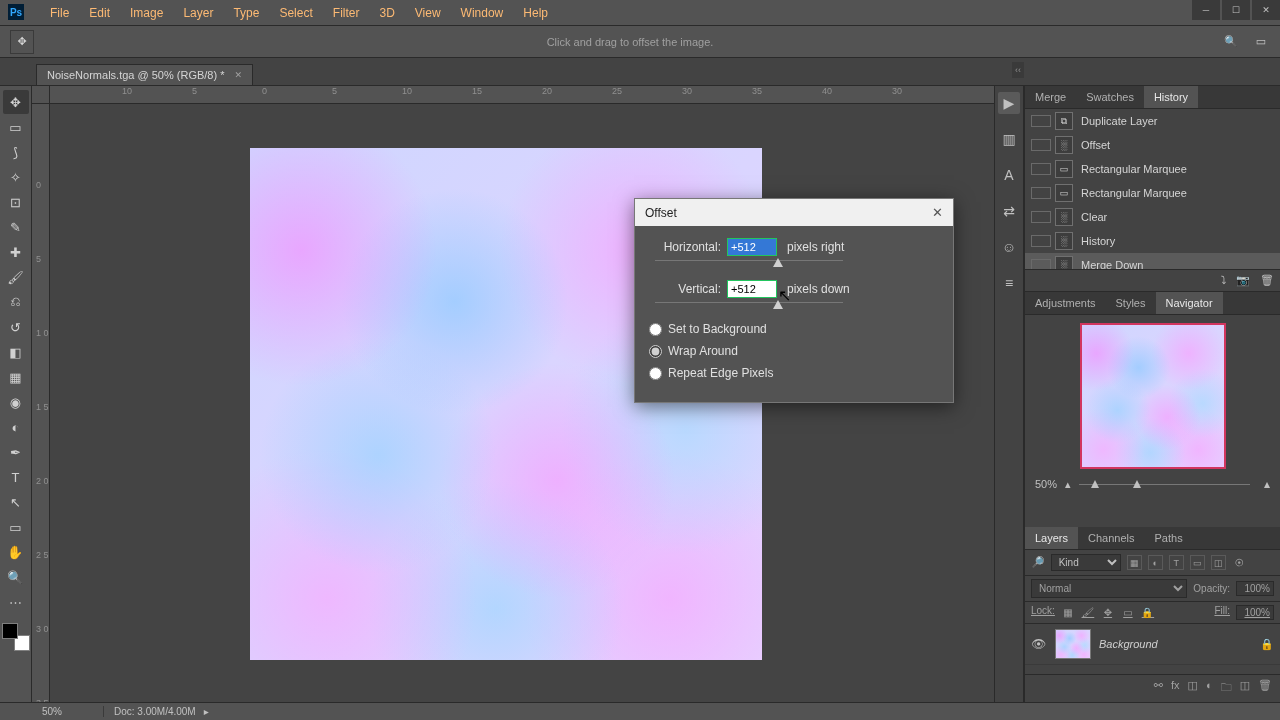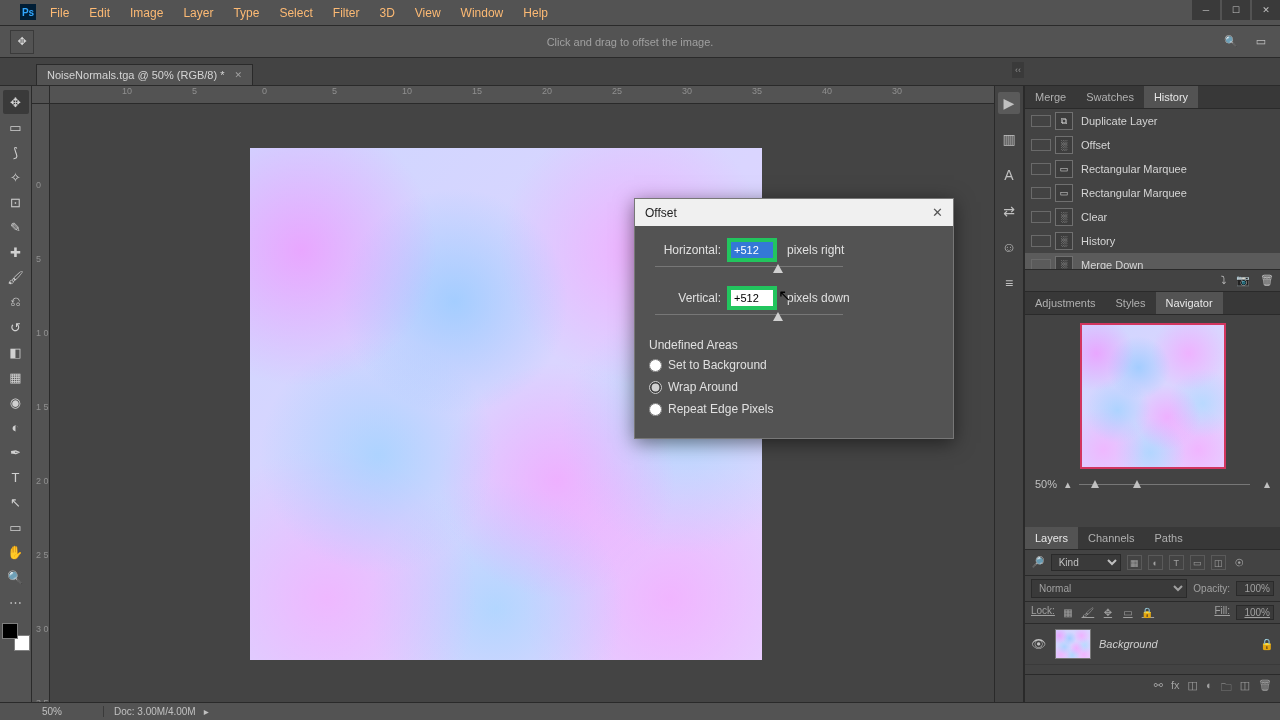--- a/index.html
+++ b/index.html
@@ -1,19 +1,19 @@
 <!DOCTYPE html>
 <html><head>
 <meta charset="utf-8">
 <style>
 * { margin: 0; padding: 0; box-sizing: border-box; font-family: 'Segoe UI', Tahoma, sans-serif; }
 body { background: #535353; width: 1280px; height: 720px; overflow: hidden; position: relative; font-size: 11px; color: #d5d5d5; }
 
 .menubar { height: 26px; background: #535353; display: flex; align-items: center; padding-left: 40px; border-bottom: 1px solid #2a2a2a; }
-.logo { position: absolute; left: 20px; top: 4px; width: 16px; height: 16px; background: #001e36; color: #31a8ff; display: flex; align-items: center; justify-content: center; font-size: 10px; font-weight: bold; }
+.logo { position: absolute; left: 8px; top: 4px; width: 16px; height: 16px; background: #001e36; color: #31a8ff; display: flex; align-items: center; justify-content: center; font-size: 10px; font-weight: bold; }
 .menu-item { padding: 0 10px; cursor: pointer; color: #fdba74; font-size: 12px; }
 .win-controls { position: absolute; right: 0; top: 0; display: flex; }
 .win-ctrl { width: 28px; height: 20px; display: flex; align-items: center; justify-content: center; color: #c0c0c0; background: #3a3a3a; margin-left: 2px; font-size: 9px; }
 
 .options-bar { height: 32px; background: #535353; border-bottom: 1px solid #2a2a2a; display: flex; align-items: center; padding-left: 10px; }
 .opt-tool-icon { width: 24px; height: 24px; display: flex; align-items: center; justify-content: center; border: 1px solid #3a3a3a; margin-right: 6px; }
 .hint-text { flex: 1; text-align: center; color: #a0a0a0; font-size: 11px; }
 .search-icon, .panel-toggle { width: 22px; height: 22px; margin-right: 8px; display: flex; align-items: center; justify-content: center; color: #c0c0c0; }
 
 .doc-tab-row { height: 28px; background: #434343; display: flex; align-items: flex-end; padding-left: 36px; border-bottom: 1px solid #2a2a2a; }
@@ -51,21 +51,21 @@
   linear-gradient(135deg, #cfd6ff, #e5d4ff);
 }
 
 
 .dialog { position: absolute; left: 634px; top: 198px; width: 320px; background: #535353; border: 1px solid #777; box-shadow: 0 4px 18px rgba(0,0,0,.5); color: #e0e0e0; font-size: 12px; z-index: 50; }
 .dialog-title { background: #f0f0f0; color: #222; padding: 6px 10px; font-size: 12px; display:flex; justify-content: space-between; align-items:center; }
 .dialog-close { cursor: pointer; font-size: 13px; color: #555; }
 .dialog-body { padding: 12px 14px 14px; position: relative; }
 .dlg-row { display: flex; align-items: center; margin-bottom: 4px; }
 .dlg-row label { width: 72px; text-align: right; margin-right: 6px; color: #e0e0e0; }
-.dlg-input { width: 50px; background: #fff; color: #000; border: 4px solid #22c55e; font-size: 11px; padding: 2px 3px; text-align: left; }
+.dlg-input { width: 50px; background: #fff; color: #000; border: 1px solid #22c55e; font-size: 11px; padding: 2px 3px; text-align: left; }
 .dlg-input.selected { background: #3478d6; color: #fff; }
 .units { margin-left: 10px; color: #e0e0e0; }
 .slider-row { margin: 0 0 6px 0; position: relative; height: 14px; }
 .slider-track { height: 1px; background: #777; margin: 0 6px; }
 .slider-thumb { position: absolute; left: 124px; top: -2px; width: 0; height: 0; border-left: 5px solid transparent; border-right: 5px solid transparent; border-bottom: 9px solid #d0d0d0; }
 .dlg-buttons { position: absolute; right: 14px; top: 10px; width: 70px; }
 .dlg-btn { display: block; width: 100%; height: 26px; border-radius: 13px; border: 1px solid #888; background: #6f6f6f; color: #e8e8e8; font-size: 12px; margin-bottom: 10px; cursor:pointer; }
 .preview-row { text-align:right; padding-right: 0; }
 .preview-row label { display:flex; align-items:center; justify-content:flex-end; }
 .preview-row input { margin-right:4px; accent-color:#5a9; }
@@ -380,21 +380,20 @@
     <div class="dlg-row" style="width:210px;">
       <label>Vertical:</label>
       <input class="dlg-input" value="+512" style="">
       <span class="units">pixels down</span>
     </div>
     <div class="slider-row" style="width:200px;">
         <div class="slider-track"></div>
         <div class="slider-thumb"></div>
       </div>
 
-    <div class="fieldset-label">Undefined Areas</div>
     <div class="radio-row">
         <input type="radio" name="ua" style="">
         <span>Set to Background</span>
       </div>
     <div class="radio-row">
         <input type="radio" name="ua" checked="" style="">
         <span>Wrap Around</span>
       </div>
     <div class="radio-row">
         <input type="radio" name="ua" style="">

